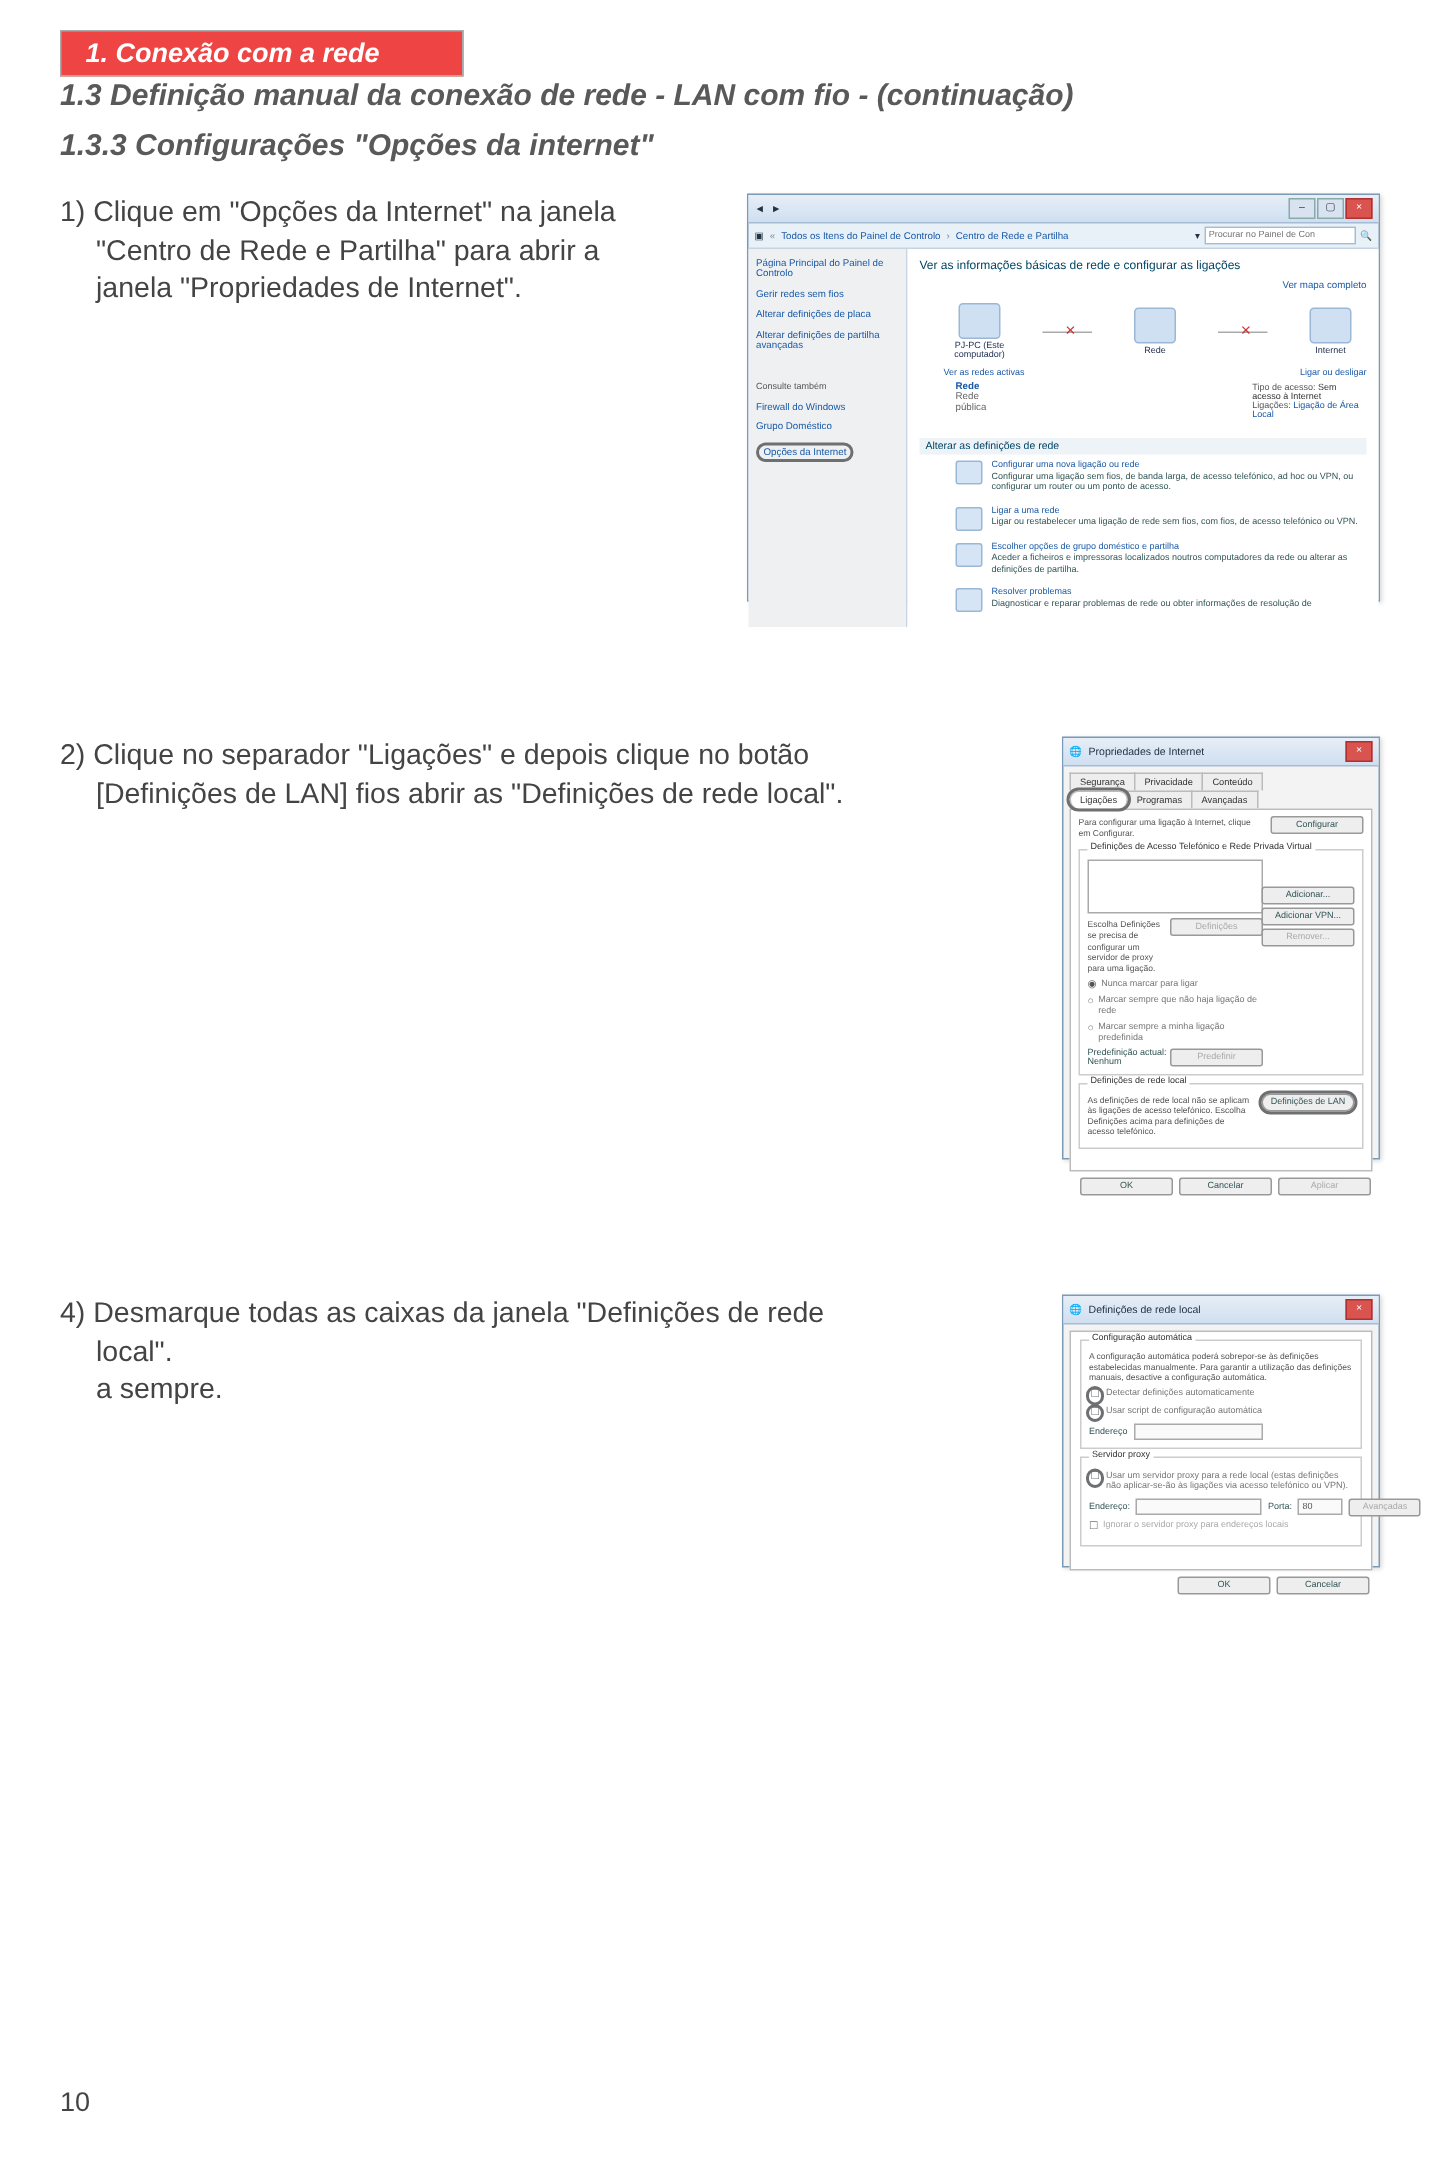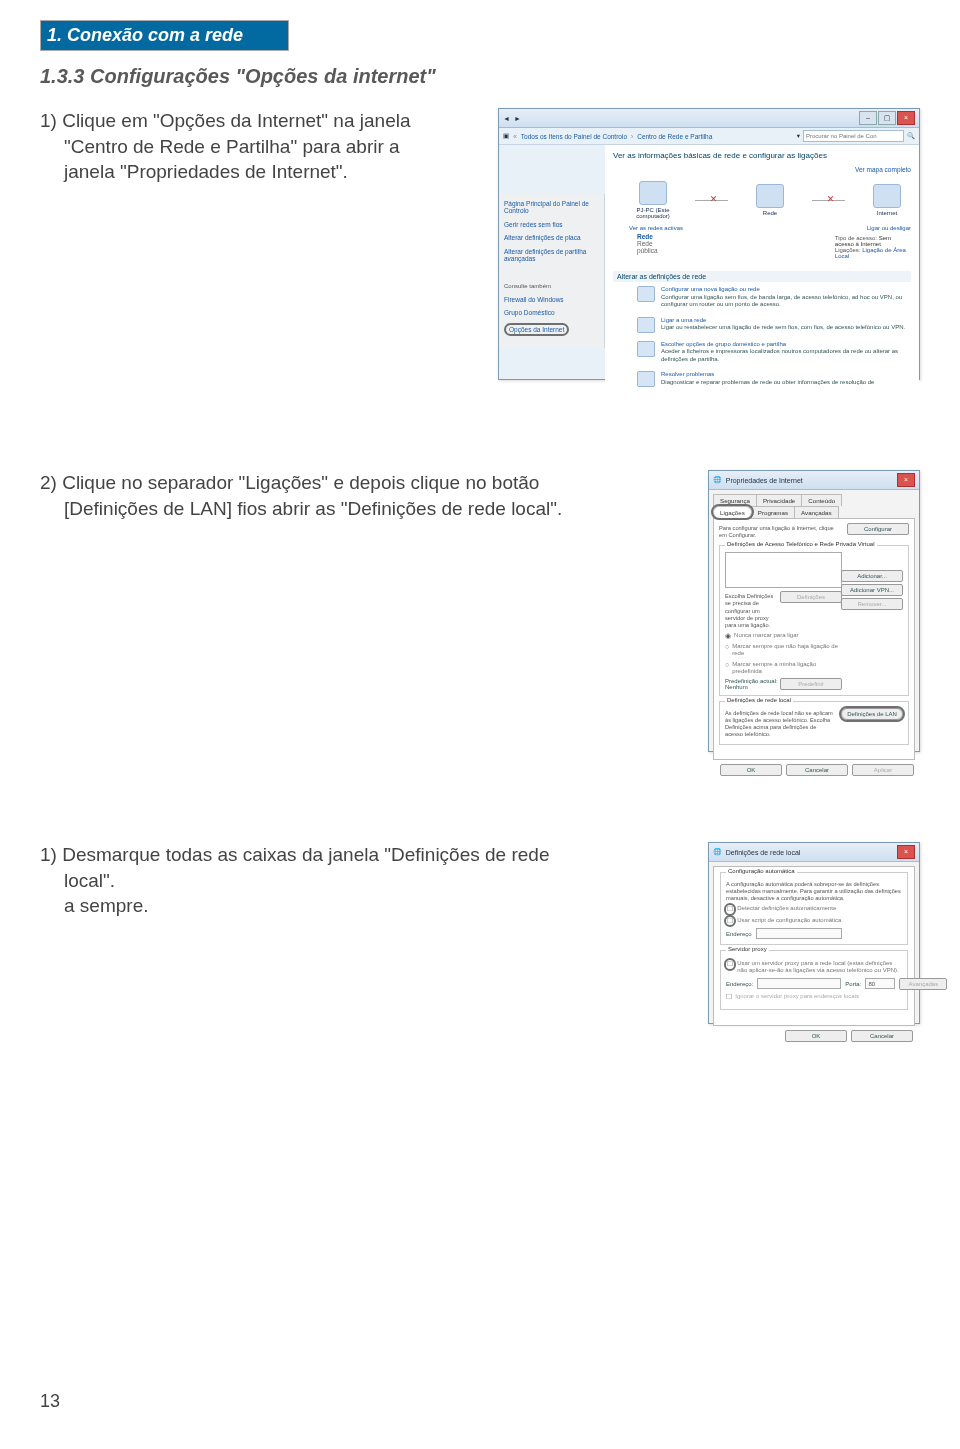--- a/index.html
+++ b/index.html
@@ -9,24 +9,24 @@
     background: #fff;
     color: #333;
     width: 960px;
   }
   .page {
     padding: 20px 40px 40px 40px;
     min-height: 1380px;
     position: relative;
   }
   .header-bar {
-    background: #0369a1;
+    background: #ef4444;
     border: 1px solid #aaa;
-    padding: 4px 6px;
-    margin-bottom: 14px;
+    padding: 4px 16px;
+    margin-bottom: 2px;
     width: 235px;
   }
   .header-bar span {
     font-size: 18px;
     font-weight: bold;
     font-style: italic;
     color: #fff;
   }
   .subtitle {
     font-size: 20px;
@@ -93,21 +93,20 @@
     background: #d8e3ef;
     border: 1px solid #8aa;
     font-size: 7px;
     text-align: center;
     line-height: 11px;
   }
   .wb.red { background: #d9534f; border-color: #b03030; color: #fff; }
   .mock1 .body {
     display: flex;
     height: calc(100% - 18px);
-    align-items: center;
   }
   .sidebar1 {
     width: 95px;
     background: #eef0f2;
     border-right: 1px solid #c8d4e0;
     padding: 6px 5px;
     font-size: 6.5px;
     color: #1a5aa8;
   }
   .sidebar1 div { margin-bottom: 6px; line-height: 1.15; }
@@ -271,20 +270,21 @@
 </style>
 </head>
 <body>
 
 <div class="page">
 
   <div class="header-bar">
     <span>1. Conexão com a rede</span>
   </div>
 
+  <div class="subtitle">1.3 Definição manual da conexão de rede - LAN com fio - (continuação)</div>
   <div class="section-title">1.3.3 Configurações "Opções da internet"</div>
 
   <div class="body-row">
     <div class="body-text">
       <span>1) Clique em "Opções da Internet" na janela</span><br>
       <span class="indent">"Centro de Rede e Partilha" para abrir a</span>
       <span class="indent">janela "Propriedades de Internet".</span>
     </div>
 
     <div class="mock mock1">
@@ -433,21 +433,21 @@
       <div class="bottombtns">
         <div class="btn">OK</div>
         <div class="btn">Cancelar</div>
         <div class="btn" style="color:#aaa;">Aplicar</div>
       </div>
     </div>
   </div>
 
   <div class="body-row">
     <div class="body-text">
-      <span>1) Desmarque todas as caixas da janela "Definições de rede</span><br>
+      <span>4) Desmarque todas as caixas da janela "Definições de rede</span><br>
       <span class="indent">local".</span>
       <span class="indent">a sempre.</span>
     </div>
 
     <div class="mock mock3">
       <div class="titlebar">
         <span>🌐</span>
         <span>Definições de rede local</span>
         <div class="winbtns">
             <div class="wb red">×</div>
@@ -485,15 +485,15 @@
             </div>
         </div>
       </div>
       <div class="bottombtns">
         <div class="btn">OK</div>
         <div class="btn">Cancelar</div>
       </div>
     </div>
   </div>
 
-  <div class="pagenum">13</div>
+  <div class="pagenum">10</div>
 
 </div>
 
 </body></html>

